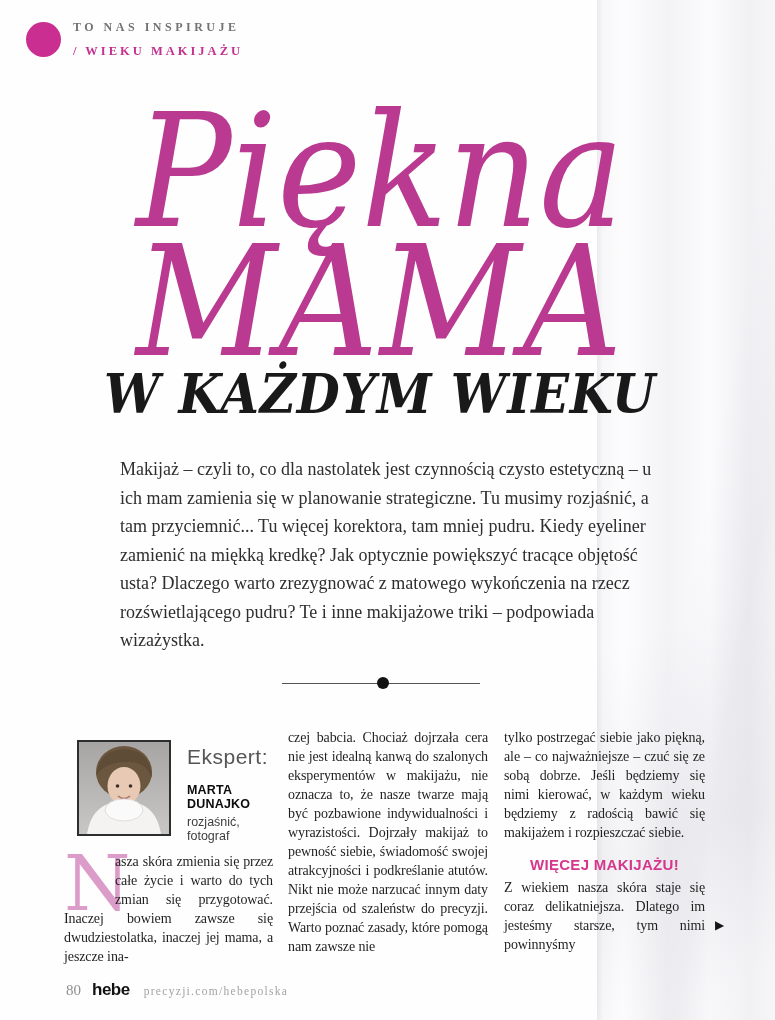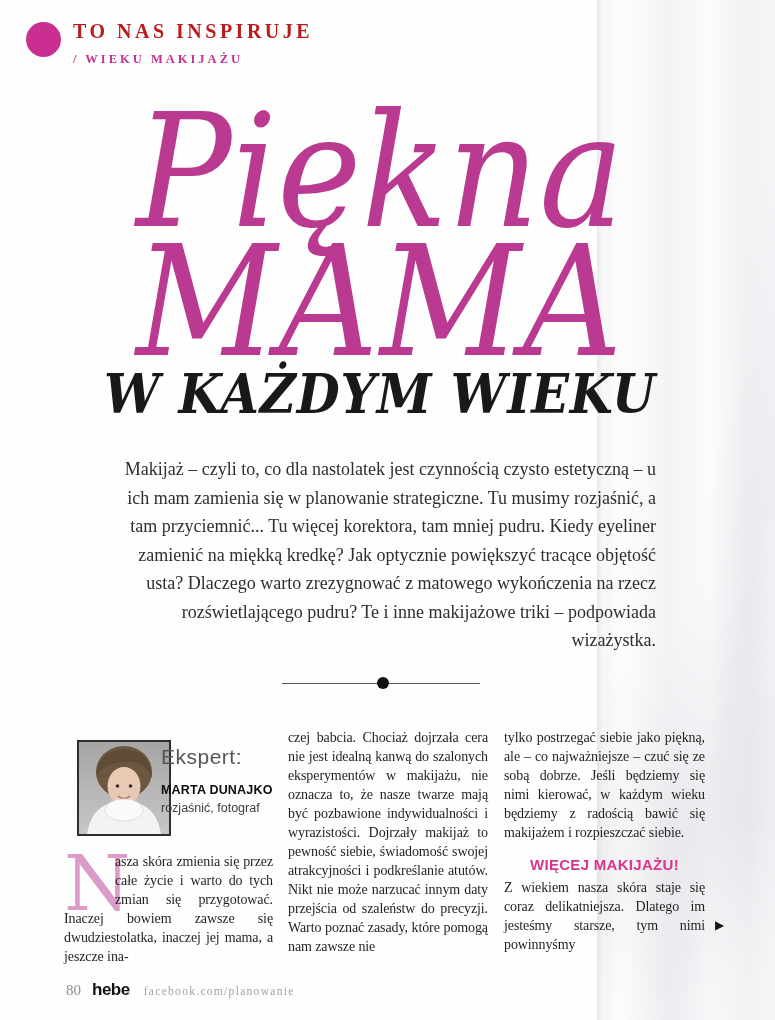--- a/index.html
+++ b/index.html
@@ -11,57 +11,57 @@
   .photo-backdrop{position:absolute;left:597px;top:0;width:178px;height:1020px;
     background:
       linear-gradient(100deg, rgba(0,0,0,0) 55%, rgba(120,120,135,.06) 72%, rgba(0,0,0,0) 88%),
       linear-gradient(160deg, rgba(0,0,0,0) 60%, rgba(130,130,140,.07) 80%, rgba(0,0,0,0) 95%),
       linear-gradient(to right,#eaeaed 0px,#f7f7f9 6px,#fdfdfe 26px,#f3f3f6 70px,#fbfbfd 112px,#f1f1f4 152px,#f6f6f9 178px);}
 
   
   .header{position:absolute;left:26px;top:20px;display:flex;align-items:flex-start;}
   .brand-dot{width:35px;height:35px;border-radius:50%;background:#cb2e91;margin-top:2px;}
   .kicker-wrap{margin-left:12px;}
-  .kicker{font-family:"Liberation Serif",serif;font-weight:bold;font-size:20px;
-          letter-spacing:3.5px;color:#b91c1c;}
+  .kicker{font-family:"Liberation Serif",serif;font-weight:bold;font-size:12px;
+          letter-spacing:3.5px;color:#737373;}
   .kicker-sub{font-family:"Liberation Serif",serif;font-weight:bold;font-size:12.5px;
           letter-spacing:3px;color:#c3308f;margin-top:9px;}
 
   
   .title-line{position:absolute;left:0;width:760px;text-align:center;line-height:1;
               font-family:"DejaVu Serif",serif;font-style:italic;transform:scaleX(.9);
               transform-origin:50% 0;white-space:nowrap;}
   .t1{top:92px;font-size:158px;color:#b93a90;}
   .t2{top:226px;font-size:153px;color:#b93a90;letter-spacing:2px;}
   .t3{top:366px;font-size:55px;color:#191919;font-weight:bold;letter-spacing:1px;}
 
   
   .intro{position:absolute;left:120px;top:455px;width:536px;margin:0;
          font-family:"Liberation Serif",serif;font-size:18px;line-height:28.5px;
-         text-align:right;color:#2e2e2e;}
+         text-align:left;color:#2e2e2e;}
 
   
   .divider{position:absolute;left:282px;top:677px;width:198px;height:13px;}
   .divider-line{position:absolute;left:0;top:6px;width:198px;height:1px;background:#555;}
   .divider-dot{position:absolute;left:95px;top:0;width:12px;height:12px;border-radius:50%;background:#121212;}
 
   
   .col{position:absolute;}
   .col1{left:64px;top:738px;width:209px;}
   .col2{left:288px;top:728px;width:200px;}
   .col3{left:504px;top:728px;width:201px;}
   .body{margin:0;font-family:"Liberation Serif",serif;font-size:14px;line-height:19px;
         text-align:justify;color:#1f1f1f;letter-spacing:-.1px;}
 
   
   .expert{position:relative;height:104px;margin-left:13px;}
   .expert-photo{position:absolute;left:0;top:2px;width:90px;height:92px;border:2px solid #2e2e2e;
                 background:#b9b7b5;}
   .expert-photo svg{display:block;}
-  .expert-info{position:absolute;left:84px;top:7px;font-family:"Liberation Sans",sans-serif;}
+  .expert-info{position:absolute;left:110px;top:7px;font-family:"Liberation Sans",sans-serif;}
   .expert-label{font-size:21px;color:#555;letter-spacing:.5px;}
   .expert-name{font-size:12.5px;font-weight:bold;color:#0c0c0c;margin-top:14px;letter-spacing:.2px;}
   .expert-role{font-size:12.5px;color:#3d3d3d;margin-top:4px;}
 
   
   .dropcap-para{margin-top:10px;}
   .dropcap{float:left;width:46px;height:56px;overflow:visible;
            font-family:"DejaVu Serif",serif;font-size:76px;line-height:64px;
            color:#dc9cc9;padding-right:5px;}
 
@@ -143,16 +143,16 @@
     <p class="body">tylko postrzegać siebie jako piękną, ale – co najważniejsze – czuć się ze sobą dobrze. Jeśli będziemy się nimi kierować, w każdym wieku będziemy z radością bawić się makijażem i rozpieszczać siebie.</p>
     <h3 class="col-heading">WIĘCEJ MAKIJAŻU!</h3>
     <p class="body">Z wiekiem nasza skóra staje się coraz delikatniejsza. Dlatego im jesteśmy starsze, tym nimi powinnyśmy</p>
   </div>
 
   <span class="next-arrow">▶</span>
 
   <div class="footer">
     <span class="page-num">80</span>
     <span class="logo">hebe</span>
-    <span class="fb">facebook.com/planowanie</span>
+    <span class="fb">precyzji.com/hebepolska</span>
   </div>
 
 </div>
 
 </body></html>

